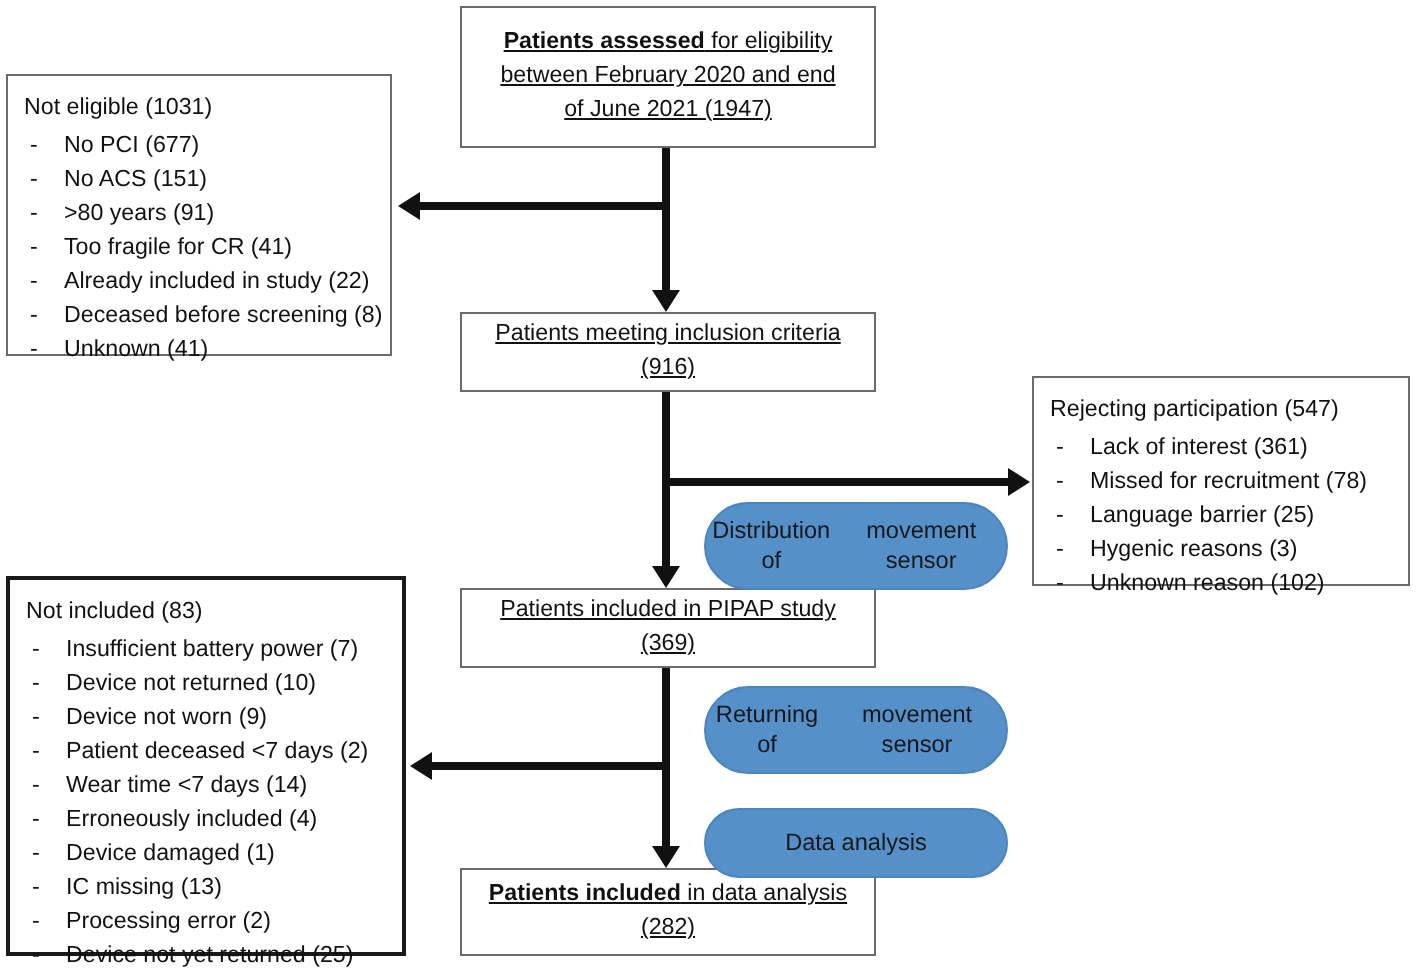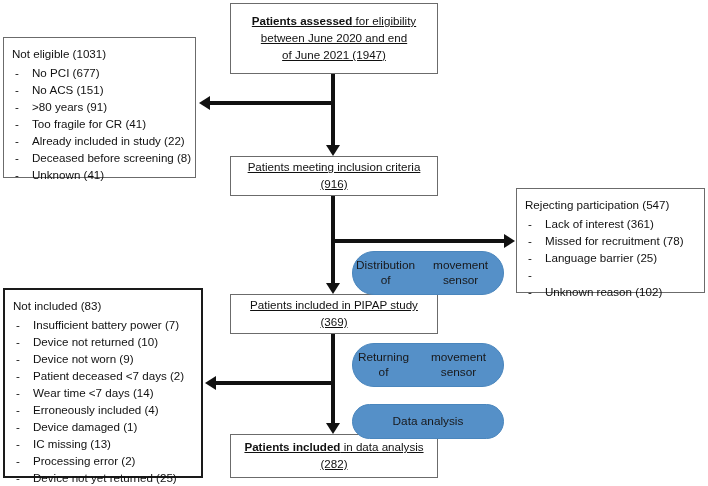--- a/index.html
+++ b/index.html
@@ -144,21 +144,21 @@
   <div class="hline" style="left:331px; top:239px; width:174px; height:4px;"></div>
   <div class="arw arw-right" style="left:504px; top:233.5px;"></div>
 
   <div class="hline" style="left:216px; top:381px; width:117px; height:4px;"></div>
   <div class="arw arw-left" style="left:205px; top:375.5px;"></div>
 
   <div class="box box-center" style="left:230px; top:3px; width:208px; height:71px;">
     <div>
       <span class="b">Patients assessed</span><span> for eligibility</span>
     </div>
-    <div>between June 2020 and end</div>
+    <div>between February 2020 and end</div>
     <div>of June 2021 (1947)</div>
   </div>
 
   <div class="box box-center" style="left:230px; top:156px; width:208px; height:40px;">
     <div>Patients meeting inclusion criteria</div>
     <div>(916)</div>
   </div>
 
   <div class="box box-center" style="left:230px; top:294px; width:208px; height:40px;">
     <div>Patients included in PIPAP study</div>
@@ -216,20 +216,21 @@
       <li>
           <span class="dash">-</span>
           <span class="txt">Missed for recruitment (78)</span>
         </li>
       <li>
           <span class="dash">-</span>
           <span class="txt">Language barrier (25)</span>
         </li>
       <li>
           <span class="dash">-</span>
+          <span class="txt">Hygenic reasons (3)</span>
         </li>
       <li>
           <span class="dash">-</span>
           <span class="txt">Unknown reason (102)</span>
         </li>
     </ul>
   </div>
 
   <div class="box box-list dark" style="left:3px; top:288px; width:200px; height:190px;">
     <div class="lst-head">Not included (83)</div>

